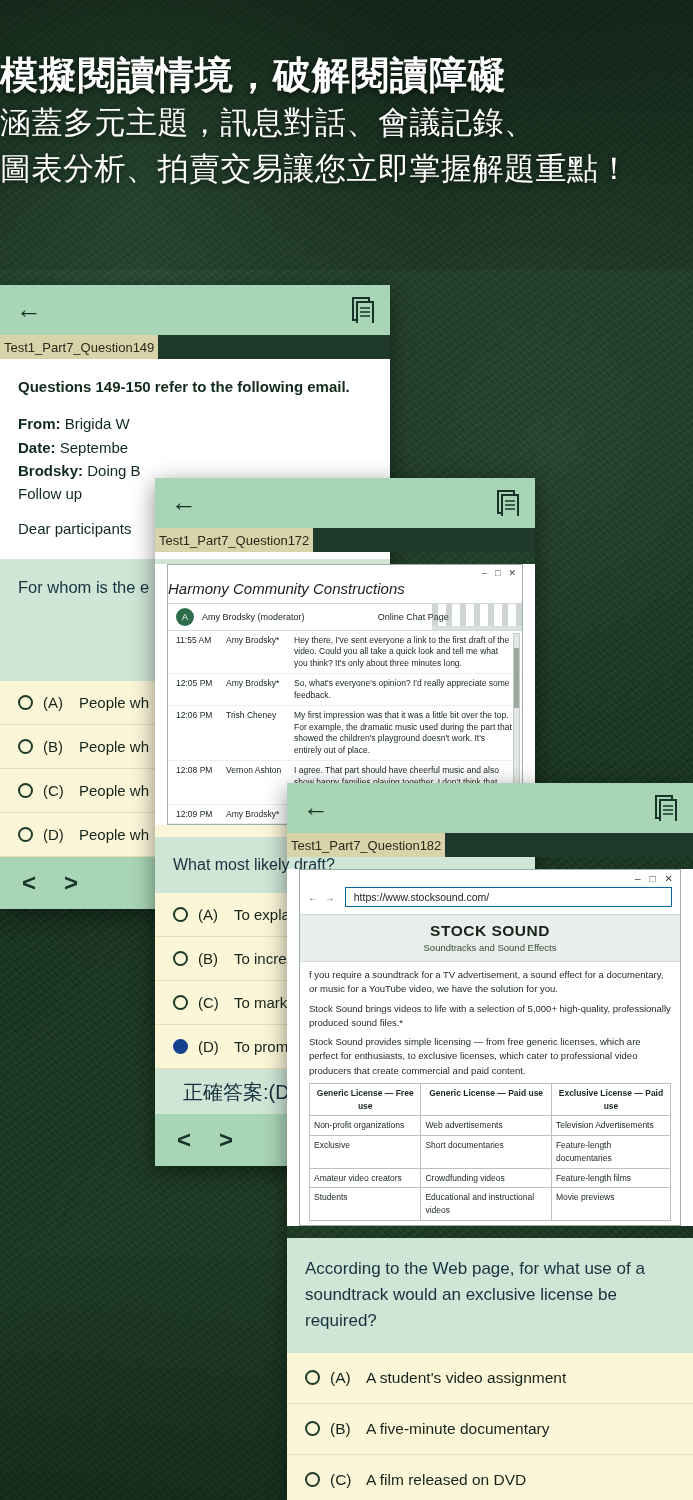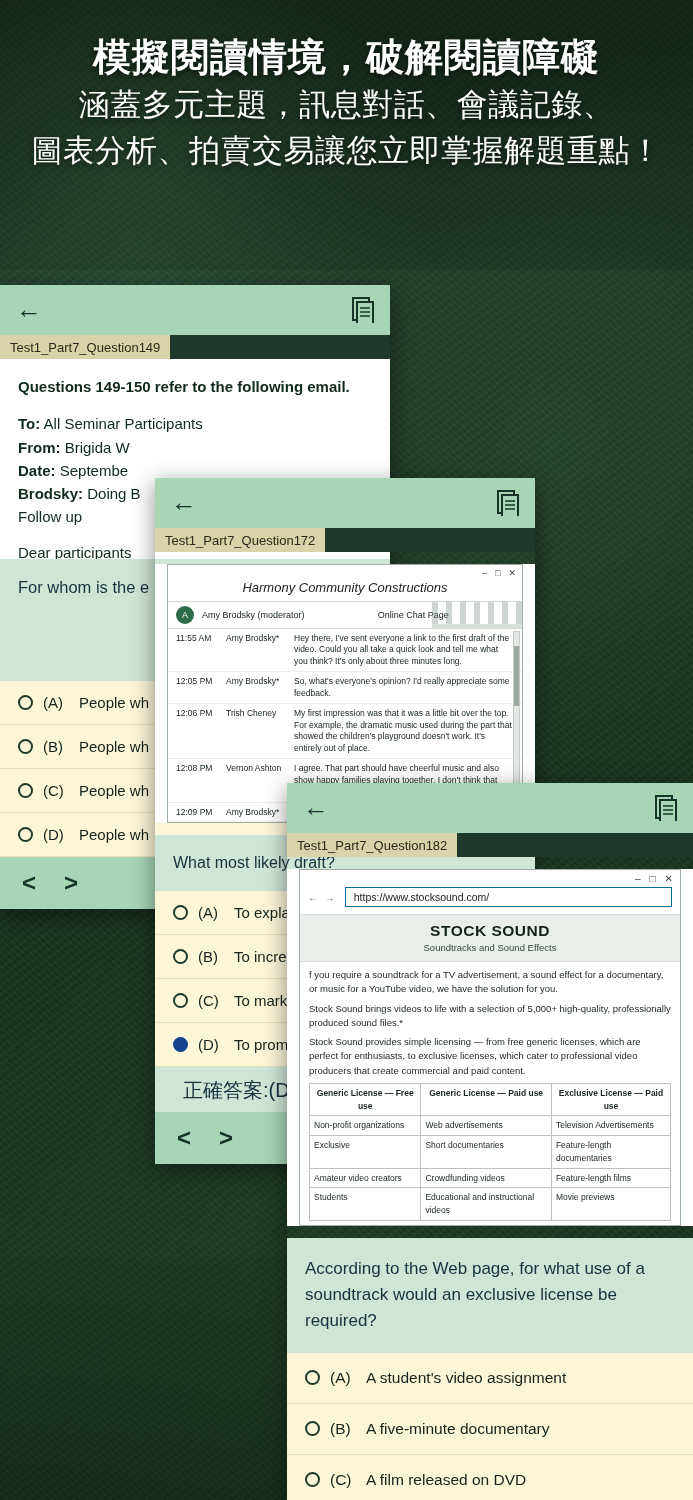--- a/index.html
+++ b/index.html
@@ -28,22 +28,22 @@
       repeating-linear-gradient(-37deg, rgba(255,255,255,0.018) 0 3px, rgba(0,0,0,0.025) 3px 7px);
     opacity:.9;
   }
   .bg-dark-band{
     position:absolute; left:0; right:0; top:0; height:270px;
     background: linear-gradient(180deg, rgba(10,24,14,.55), rgba(10,24,14,.15));
   }
 
   
   .headline {
-    position:absolute; top:34px; left:0; right:0;
-    text-align:center; color:#ffffff;
+    position:absolute; top:52px; left:0; right:0;
+    color:#ffffff;
     text-shadow: 0 2px 6px rgba(0,0,0,.65);
     z-index: 5;
   }
   .headline .l1 {
     font-size: 38px; font-weight:700; letter-spacing:1px; line-height:1.25;
   }
   .headline .l2, .headline .l3 {
     font-size: 31px; font-weight:400; line-height:1.5; letter-spacing:.5px;
   }
 
@@ -57,21 +57,21 @@
   }
   .topbar .back {
     font-size:26px; color:#17332a; line-height:1; font-weight:700;
     transform: translateY(-1px);
   }
   .doc-icon { width:22px; height:26px; position:relative; }
   .doc-icon svg { display:block; }
 
   .qtag {
     background:#d8d3a8; color:#2a2a1c;
-    font-size:13px; padding:5px 10px; height:24px;
+    font-size:13px; padding:5px 4px; height:24px;
     display:flex; align-items:center;
   }
   .qtag-row { display:flex; }
   .qtag-row .fill { flex:1; background:#1f3a2c; }
 
   .passage {
     background:#ffffff; color:#102a1c; padding:16px 18px;
     font-size:15px; line-height:1.55;
   }
   .passage b { font-weight:700; }
@@ -112,21 +112,21 @@
   #card2 { left:155px; top:478px; width:380px; }
 
   .chatwin {
     background:#ffffff; margin:12px; border:1px solid #9fb0a6;
     font-size:8.5px; color:#15231a;
   }
   .win-titlebar{
     display:flex; justify-content:flex-end; gap:8px;
     padding:3px 6px 0 6px; font-size:9px; color:#444;
   }
-  .chat-head { text-align:center; font-style:italic; font-size:13px; padding:2px 0 6px; color:#222; }
+  .chat-head { font-style:italic; font-size:15px; padding:2px 0 6px; color:#222; }
   .chat-sub {
     display:flex; align-items:center; gap:8px;
     border-top:1px solid #cfd8d2; border-bottom:1px solid #cfd8d2;
     padding:4px 8px; font-size:9px; position:relative; overflow:hidden;
   }
   .chat-sub .avatar{
     width:18px;height:18px;border-radius:50%;
     background:#2f6d4a;color:#fff;font-size:9px;
     display:flex;align-items:center;justify-content:center;
   }
@@ -206,21 +206,20 @@
         </svg>
     </span>
   </div>
   <div class="qtag-row">
     <div class="qtag">Test1_Part7_Question149</div>
     <div class="fill"></div>
   </div>
   <div class="passage">
     <b>Questions 149-150 refer to the following email.</b>
     <div style="height:14px"></div>
-    <div><b>To:</b> <span>All Seminar Participants</span></div>
     <div><b>From:</b> <span>Brigida W</span></div>
     <div><b>Date:</b> <span>Septembe</span></div>
     <div><b>Brodsky:</b> <span>Doing B</span></div>
     <div>Follow up</div>
     <div style="height:12px"></div>
     <div>Dear participants</div>
   </div>
   <div class="question">For whom is the e</div>
   <div class="choices">
     <div class="choice">

